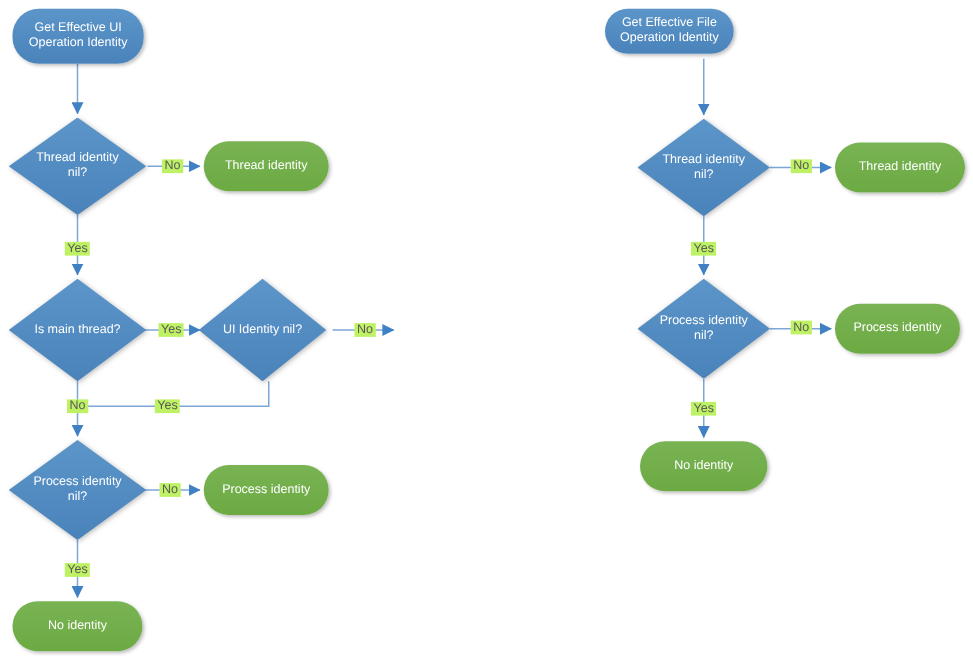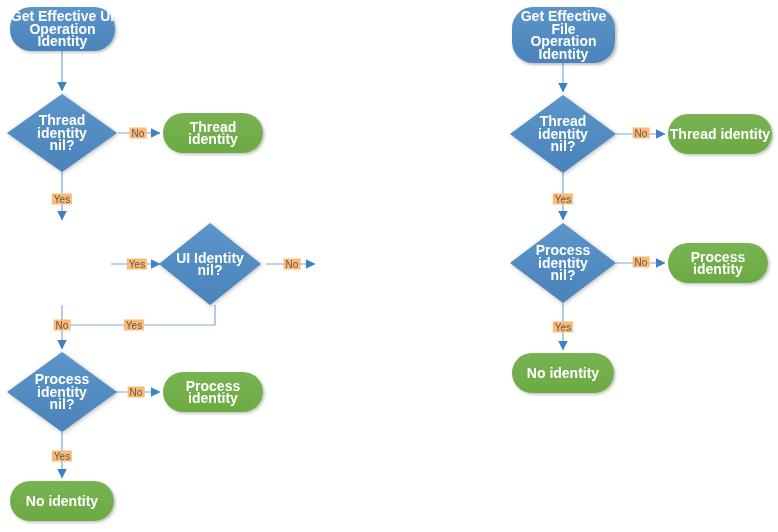--- a/index.html
+++ b/index.html
@@ -9,24 +9,23 @@
     background:#ffffff;
     font-family:"Liberation Sans", sans-serif;
     overflow:hidden;
   }
   #wires{position:absolute;left:0;top:0;width:778px;height:532px;}
   .node{
     position:absolute;
     display:flex;align-items:center;justify-content:center;
     text-align:center;
     color:#ffffff;
-    font-size:14px;line-height:12.5px;
+    font-size:10px;line-height:12.5px;
     white-space:pre-line;
     box-sizing:border-box;
-    font-weight:bold;
   }
   .stadium{
     border-radius:21px;
     background:linear-gradient(180deg,#5b95c9 0%,#4a83ba 100%);
     box-shadow:1.5px 1.5px 3px rgba(0,0,0,0.25);
   }
   .pill{
     border-radius:20px;
     background:linear-gradient(180deg,#79b353 0%,#6caa43 100%);
     box-shadow:1.5px 1.5px 3px rgba(0,0,0,0.25);
@@ -34,21 +33,21 @@
   .diamond{
     clip-path:polygon(50% 0%, 100% 50%, 50% 100%, 0% 50%);
     background:linear-gradient(180deg,#5b95c9 0%,#4a83ba 100%);
     padding:6px 14px;
   }
   .dwrap{position:absolute;filter:drop-shadow(1.5px 1.5px 2px rgba(0,0,0,0.28));}
   .dwrap .diamond{position:absolute;left:0;top:0;width:100%;height:100%;}
   .edge-label{
     position:absolute;
     transform:translate(-50%,-50%);
-    background:#fdba74;
+    background:#bef264;
     color:#595959;
     font-size:10px;line-height:11px;
     padding:0 2px;
   }
 </style>
 </head>
 <body>
 
 <div id="canvas">
 
@@ -81,20 +80,23 @@
   <div class="node stadium" style="left:10px;top:7px;width:105px;height:44px;">Get Effective UI
 Operation Identity</div>
 
   <div class="dwrap" style="left:7px;top:94px;width:110px;height:78px;">
     <div class="node diamond">Thread identity
 nil?</div>
   </div>
 
   <div class="node pill" style="left:163px;top:113px;width:100px;height:40px;">Thread identity</div>
 
+  <div class="dwrap" style="left:7px;top:223px;width:110px;height:82px;">
+    <div class="node diamond">Is main thread?</div>
+  </div>
 
   <div class="dwrap" style="left:159px;top:223px;width:102px;height:82px;">
     <div class="node diamond">UI Identity nil?</div>
   </div>
 
 
   <div class="dwrap" style="left:7px;top:352px;width:110px;height:80px;">
     <div class="node diamond">Process identity
 nil?</div>
   </div>
@@ -105,21 +107,21 @@
 
   <span class="edge-label" style="left:138px;top:133px;">No</span>
   <span class="edge-label" style="left:62px;top:199px;">Yes</span>
   <span class="edge-label" style="left:137px;top:264px;">Yes</span>
   <span class="edge-label" style="left:292px;top:264px;">No</span>
   <span class="edge-label" style="left:62px;top:325px;">No</span>
   <span class="edge-label" style="left:134px;top:325px;">Yes</span>
   <span class="edge-label" style="left:136px;top:392px;">No</span>
   <span class="edge-label" style="left:62px;top:456px;">Yes</span>
 
-  <div class="node stadium" style="left:512px;top:7px;width:103px;height:56px;">Get Effective File
+  <div class="node stadium" style="left:484px;top:7px;width:103px;height:36px;">Get Effective File
 Operation Identity</div>
 
   <div class="dwrap" style="left:510px;top:95px;width:106px;height:78px;">
     <div class="node diamond">Thread identity
 nil?</div>
   </div>
 
   <div class="node pill" style="left:668px;top:114px;width:104px;height:40px;">Thread identity</div>
 
   <div class="dwrap" style="left:510px;top:223px;width:106px;height:80px;">

